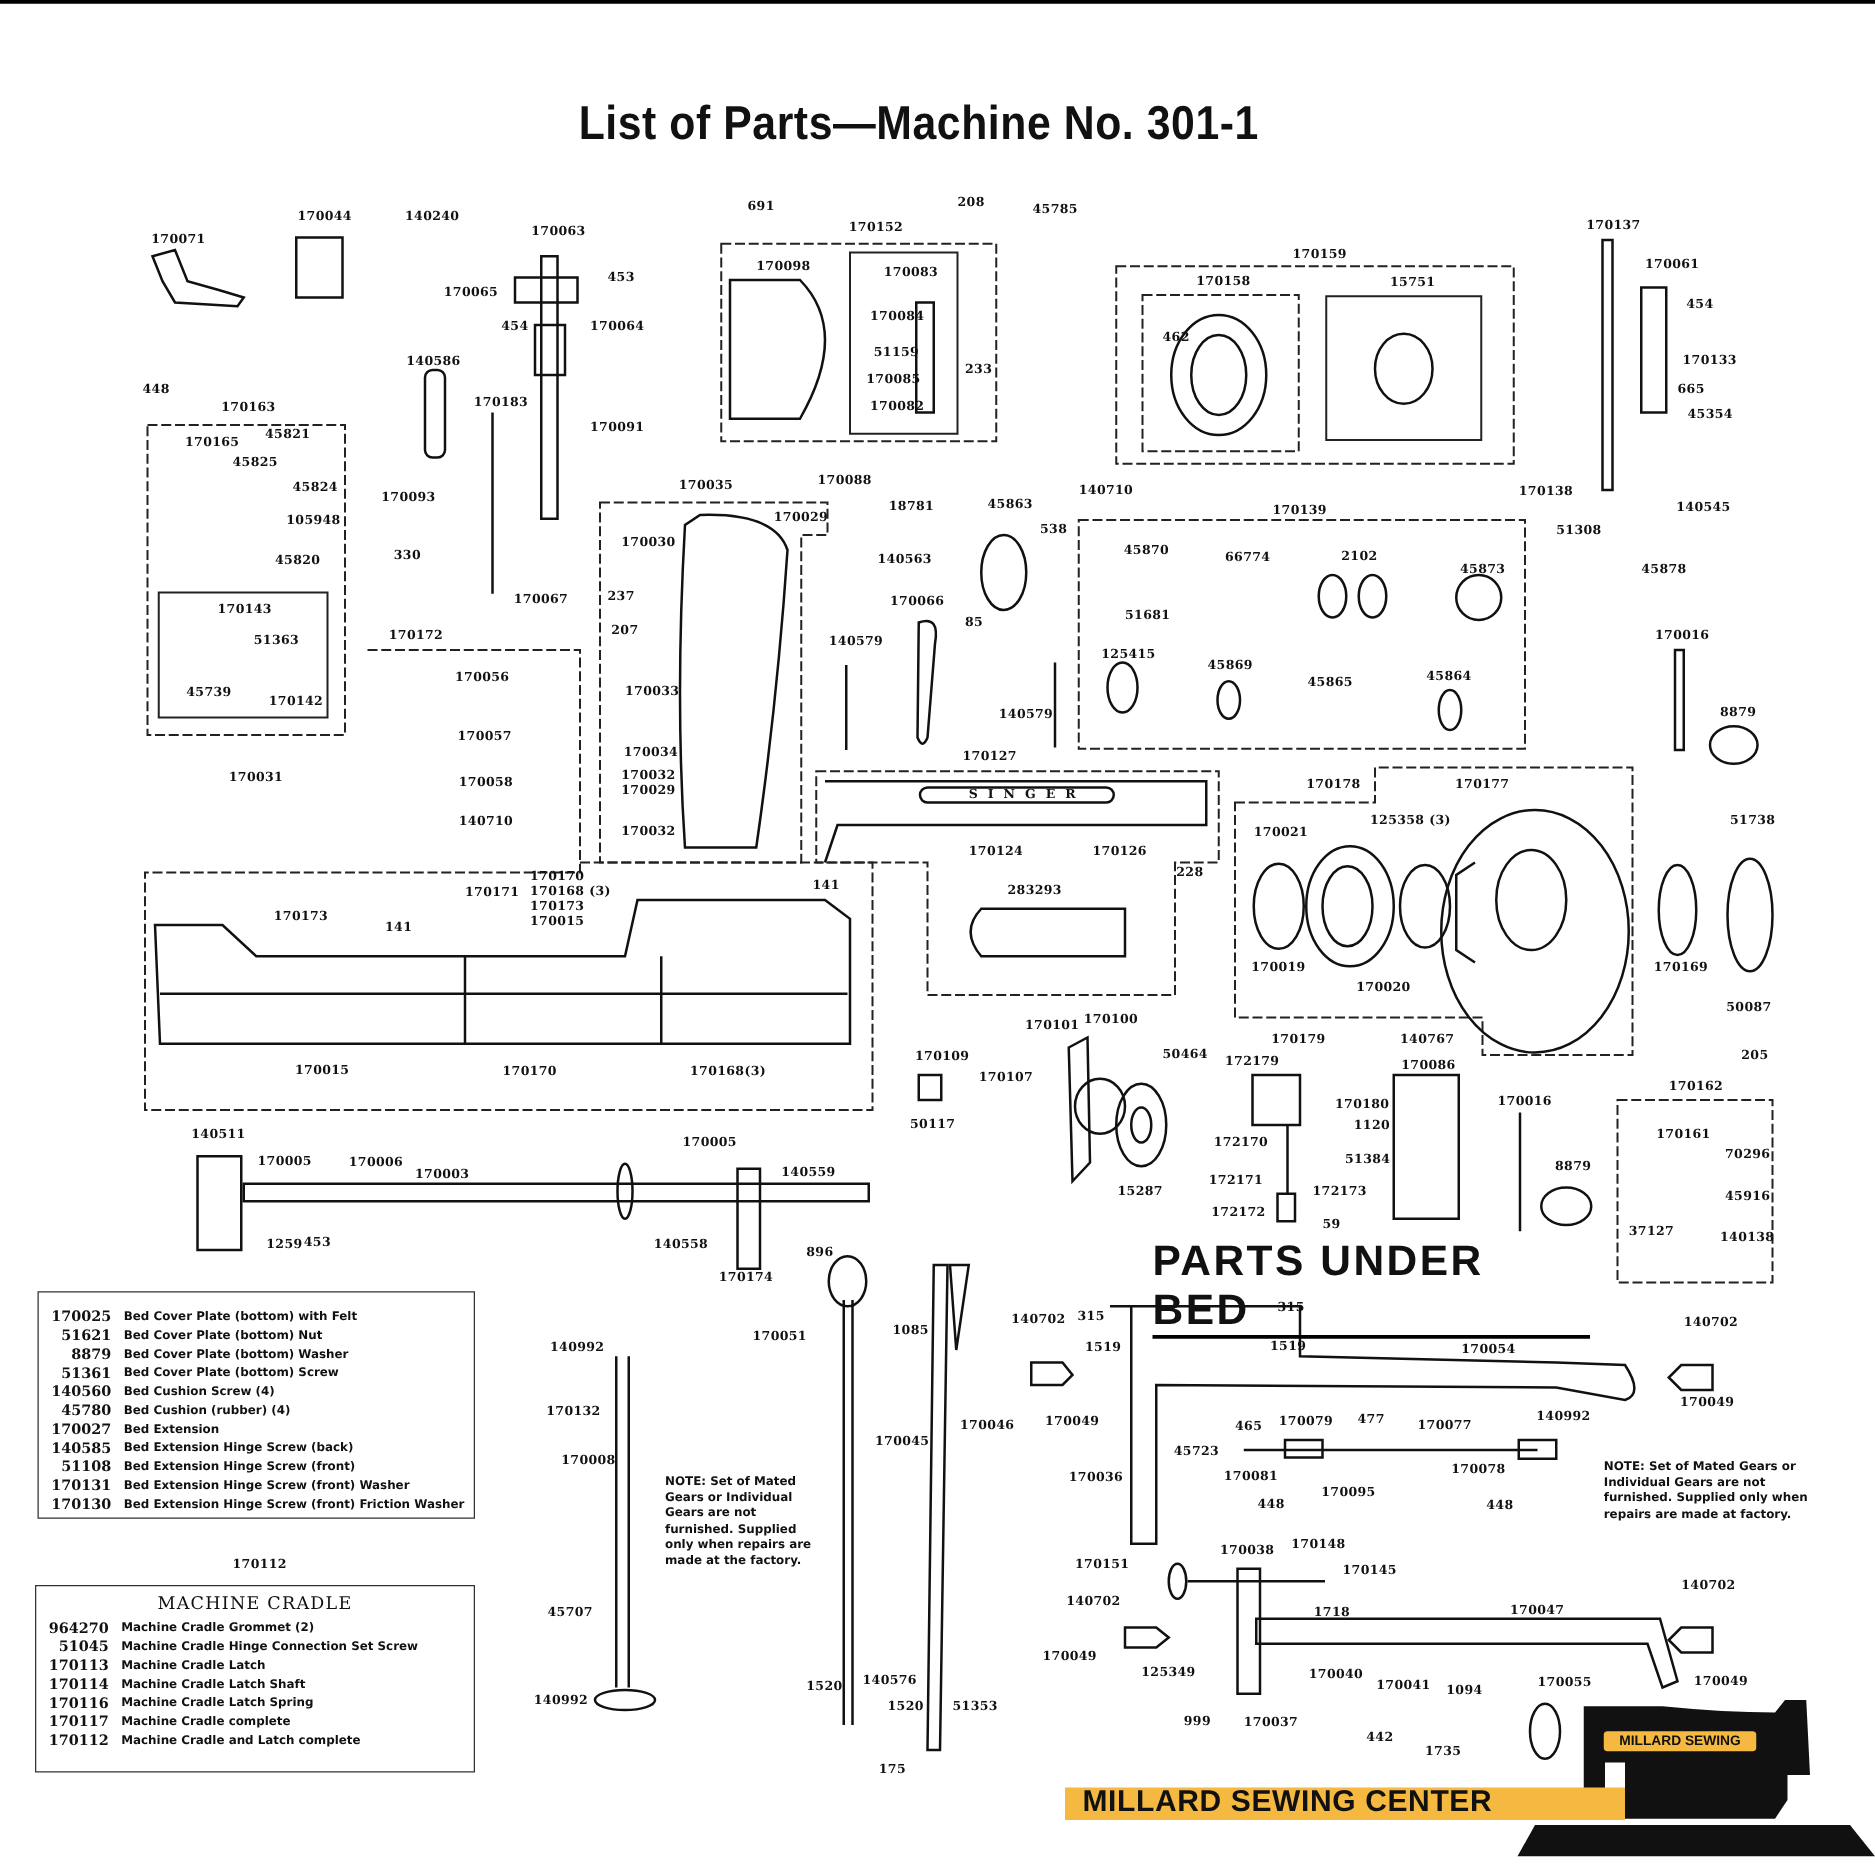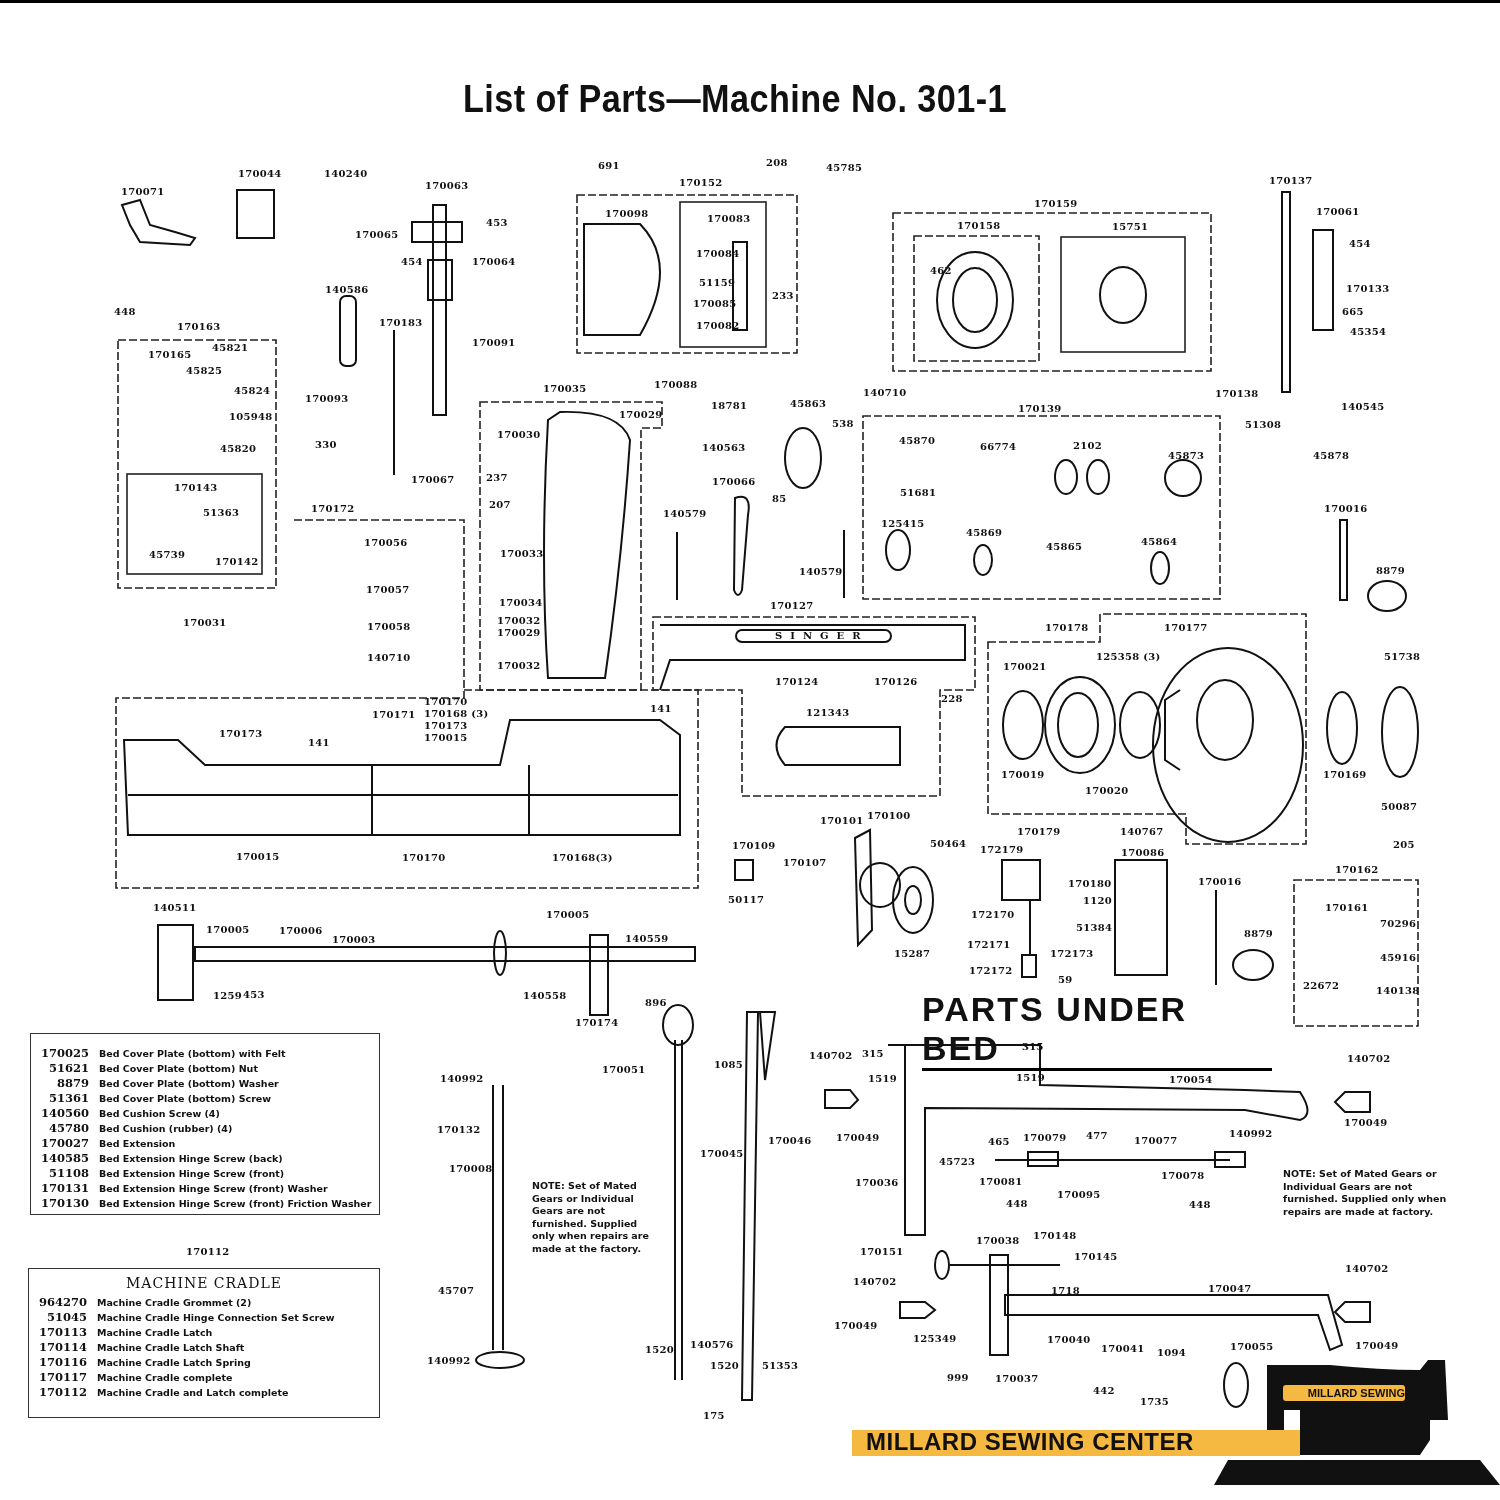--- a/index.html
+++ b/index.html
@@ -253,21 +253,21 @@
 <div class="lbl" style="left:966px;top:527px">45869</div>
 <div class="lbl" style="left:1046px;top:541px">45865</div>
 <div class="lbl" style="left:1141px;top:536px">45864</div>
 <div class="lbl" style="left:1324px;top:503px">170016</div>
 <div class="lbl" style="left:1376px;top:565px">8879</div>
 
 <div class="lbl" style="left:770px;top:600px">170127</div>
 <div class="lbl" style="left:775px;top:676px">170124</div>
 <div class="lbl" style="left:874px;top:676px">170126</div>
 <div class="lbl" style="left:941px;top:693px">228</div>
-<div class="lbl" style="left:806px;top:707px">121343</div>
+<div class="lbl" style="left:806px;top:707px">283293</div>
 <div class="lbl" style="left:775px;top:630px;letter-spacing:8px;font-size:10px">SINGER</div>
 
 <div class="lbl" style="left:1045px;top:622px">170178</div>
 <div class="lbl" style="left:1164px;top:622px">170177</div>
 <div class="lbl" style="left:1096px;top:651px">125358 (3)</div>
 <div class="lbl" style="left:1003px;top:661px">170021</div>
 <div class="lbl" style="left:1001px;top:769px">170019</div>
 <div class="lbl" style="left:1085px;top:785px">170020</div>
 <div class="lbl" style="left:1384px;top:651px">51738</div>
 <div class="lbl" style="left:1323px;top:769px">170169</div>
@@ -315,21 +315,21 @@
 <div class="lbl" style="left:969px;top:965px">172172</div>
 <div class="lbl" style="left:1058px;top:974px">59</div>
 <div class="lbl" style="left:1121px;top:847px">170086</div>
 <div class="lbl" style="left:1198px;top:876px">170016</div>
 <div class="lbl" style="left:1244px;top:928px">8879</div>
 <div class="lbl" style="left:1393px;top:839px">205</div>
 <div class="lbl" style="left:1335px;top:864px">170162</div>
 <div class="lbl" style="left:1325px;top:902px">170161</div>
 <div class="lbl" style="left:1380px;top:918px">70296</div>
 <div class="lbl" style="left:1380px;top:952px">45916</div>
-<div class="lbl" style="left:1303px;top:980px">22672</div>
+<div class="lbl" style="left:1303px;top:980px">37127</div>
 <div class="lbl" style="left:1376px;top:985px">140138</div>
 
 <div class="section-heading" style="left:922px;top:990px;width:350px">PARTS UNDER BED</div>
 
 <div class="lbl" style="left:645px;top:997px">896</div>
 <div class="lbl" style="left:440px;top:1073px">140992</div>
 <div class="lbl" style="left:437px;top:1124px">170132</div>
 <div class="lbl" style="left:449px;top:1163px">170008</div>
 <div class="lbl" style="left:438px;top:1285px">45707</div>
 <div class="lbl" style="left:427px;top:1355px">140992</div>
@@ -467,13 +467,13 @@
       </div>
       <div class="row">
         <span class="pn">170112</span>
         <span class="desc">Machine Cradle and Latch complete</span>
       </div>
     </div>
 </div>
 
 <div class="brand-bar" style="background: rgb(245, 185, 66);"></div>
 <div class="brand-text">MILLARD SEWING CENTER</div>
-<div class="machine-plate" style="background: rgb(245, 185, 66); text-align: right;">MILLARD SEWING</div>
+<div class="machine-plate" style="background: rgb(245, 185, 66);">MILLARD SEWING</div>
 
 </body></html>

